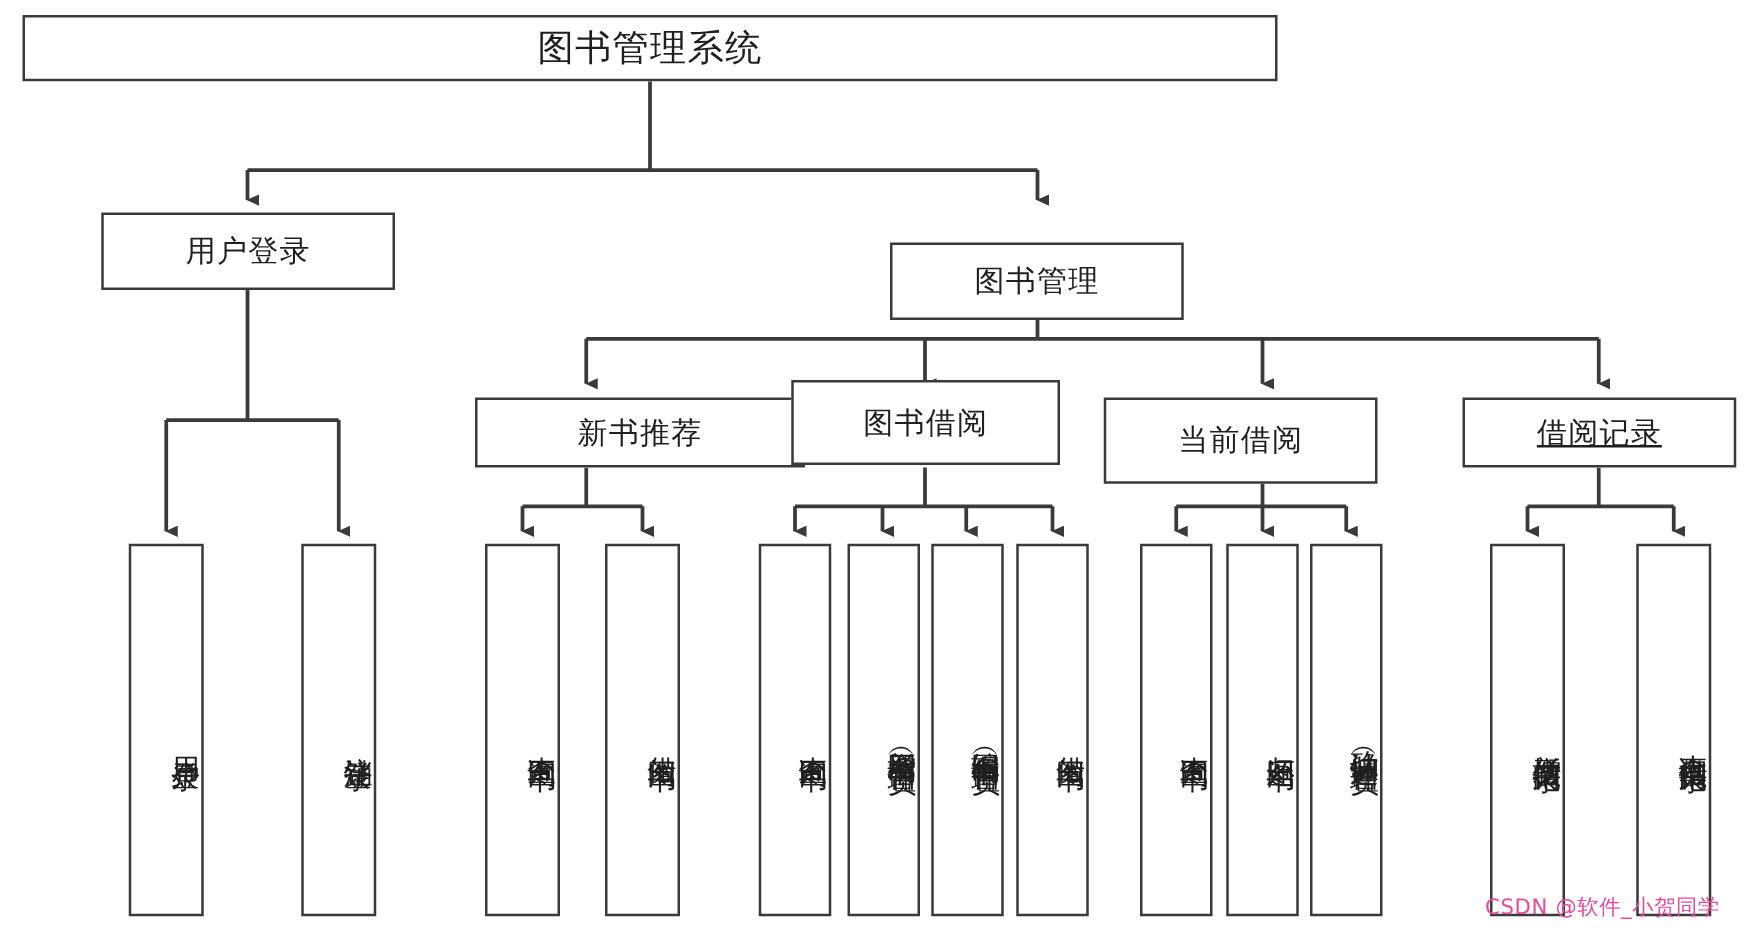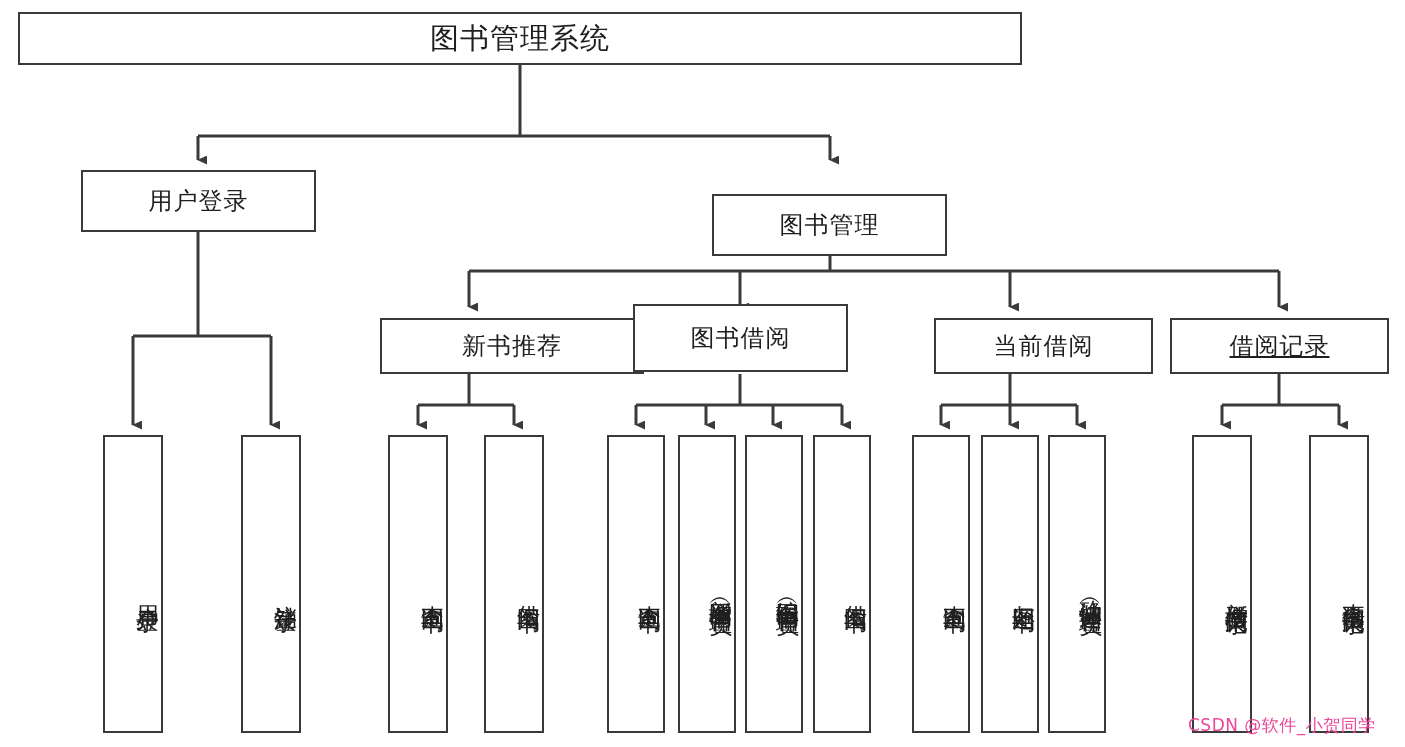--- a/index.html
+++ b/index.html
@@ -134,21 +134,21 @@
   <div class="node h" style="left:712px; top:170px; width:235px; height:62px;margin-top:24px;">
     <span>图书管理</span>
   </div>
 
   <div class="node h" style="left:380px; top:318px; width:264px; height:56px;">
     <span>新书推荐</span>
   </div>
   <div class="node h" style="left:633px; top:304px; width:215px; height:68px;">
     <span>图书借阅</span>
   </div>
-  <div class="node h" style="left:934px; top:318px; width:219px; height:56px;">
+  <div class="node h" style="left:883px; top:318px; width:219px; height:69px;">
     <span>当前借阅</span>
   </div>
   <div class="node h" style="left:1170px; top:318px; width:219px; height:56px;text-decoration:underline;">
     <span>借阅记录</span>
   </div>
 
   <div class="node v" style="left:103px; top:435px; width:60px; height:298px;">
     <span class="vtext">用户登录</span>
   </div>
   <div class="node v" style="left:241px; top:435px; width:60px; height:298px;">

